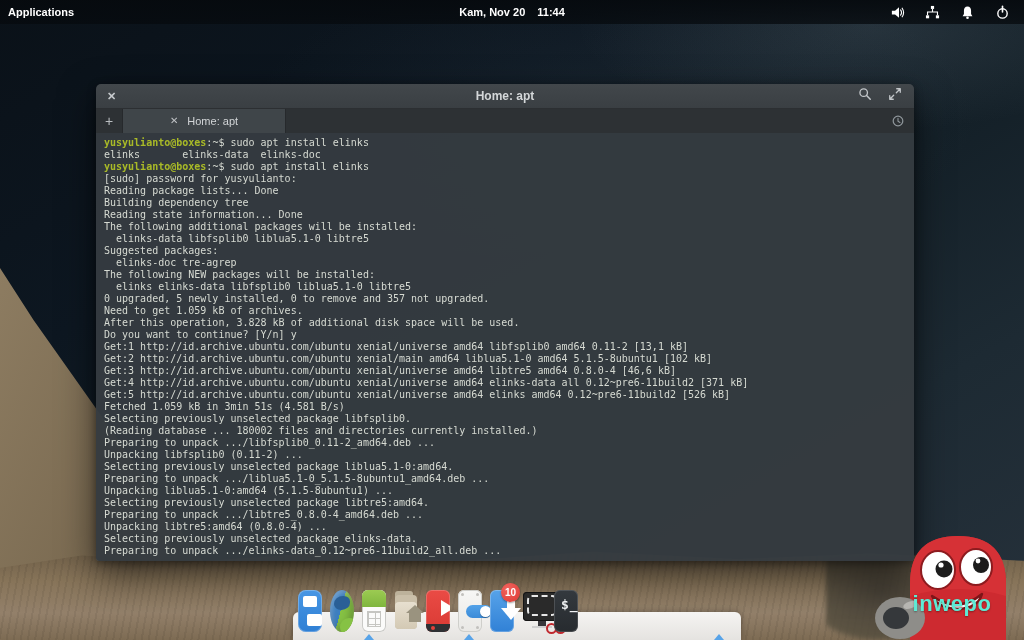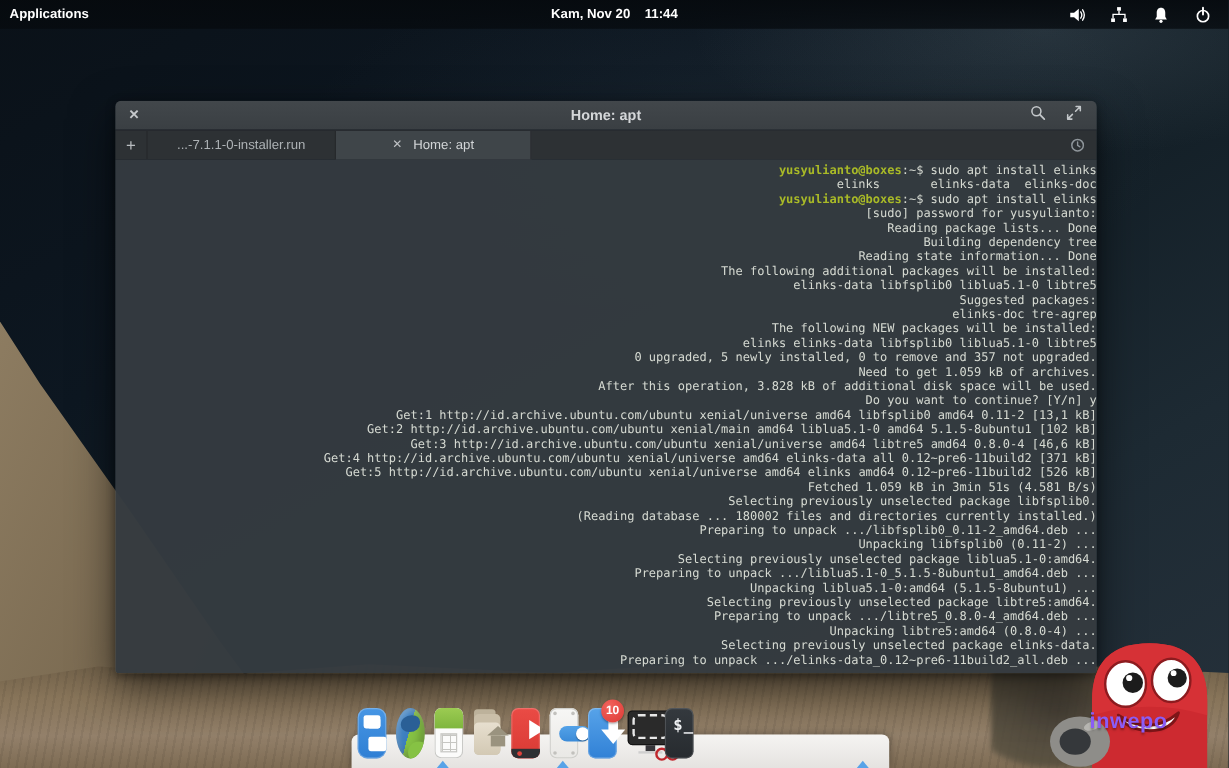--- a/index.html
+++ b/index.html
@@ -47,21 +47,21 @@
   .newtab{width:26px;display:flex;align-items:center;justify-content:center;
     color:#b9bdc0;font-size:14px;border-right:1px solid #26292c;}
   .tab{display:flex;align-items:center;justify-content:center;font-size:11px;
     color:#adb2b5;border-right:1px solid #26292c;padding:0 8px;}
   .tab.inactive{width:140px;}
   .tab.active{width:146px;background:#3f4549;color:#d2d5d7;gap:9px;}
   .tab-close{color:#c0c3c6;font-size:10px;line-height:1;}
   .tab-history{margin-left:auto;display:flex;align-items:center;margin-right:9px;}
   .term-body{flex:1;background:rgba(53,59,64,.97);padding:4px 0 0 8px;
     font-family:"DejaVu Sans Mono",monospace;font-size:10px;line-height:12px;
-    color:#d6dad2;white-space:pre;overflow:hidden;text-align:right;}
+    color:#d6dad2;white-space:pre;overflow:hidden;}
   .term-line{height:12px;}
   .prompt{color:#a9ba27;font-weight:bold;}
 
   
   .dock-strip{position:absolute;left:293px;top:612px;width:448px;height:28px;z-index:20;
     background:linear-gradient(#f5f4f2,#e5e3e0);border-radius:6px 6px 0 0;
     box-shadow:0 0 7px rgba(0,0,0,.3);}
   .dock-items{position:absolute;left:298px;top:590px;display:flex;gap:8px;z-index:21;}
   .dock-item{width:24px;height:42px;position:relative;flex:0 0 auto;}
   .run-dot{position:absolute;top:634px;width:0;height:0;z-index:22;
@@ -132,22 +132,22 @@
     border:2px solid #c0272d;background:transparent;}
   .ic-screenshot .h1{left:24px;top:33px;} .ic-screenshot .h2{left:33px;top:33px;}
   .ic-terminal{width:100%;height:100%;border-radius:6px;position:relative;
     background:linear-gradient(#34393e,#272b2f);box-shadow:inset 0 0 0 1px rgba(255,255,255,.14);}
   .ic-terminal .glyph{position:absolute;left:7px;top:7px;color:#f0f2f4;
     font-family:"DejaVu Sans Mono",monospace;font-size:13px;font-weight:bold;letter-spacing:1px;}
 
   
   .mascot{position:absolute;left:874px;top:520px;width:142px;height:120px;z-index:30;}
   .mascot svg{display:block;}
-  .mascot-label{position:absolute;left:34px;top:71px;width:88px;text-align:left;color:#8b5cf6;
-    font-size:18px;font-weight:bold;letter-spacing:.5px;
+  .mascot-label{position:absolute;left:34px;top:71px;width:88px;text-align:center;color:#5eead4;
+    font-size:22px;font-weight:bold;letter-spacing:.5px;
     text-shadow:0 1px 2px rgba(0,0,0,.35);}
 </style>
 </head>
 <body>
 
 <div class="wallpaper">
   <div class="sky-glow"></div>
   <div class="terrain-left"></div>
   <div class="terrain-bottom"></div>
   <div class="rock-patch"></div>
@@ -202,21 +202,20 @@
       </span>
       <span>
         <svg width="14" height="14" viewBox="0 0 16 16">
             <path d="M9.5 6.5L14 2M14 2h-4M14 2v4M6.5 9.5L2 14M2 14h4M2 14v-4" stroke="#c3c7ca" stroke-width="1.5" fill="none" stroke-linecap="round"></path>
           </svg>
       </span>
     </span>
   </div>
   <div class="tabbar">
     <span class="newtab">+</span>
-    <span class="tab inactive">...-7.1.1-0-installer.run</span>
     <span class="tab active">
       <span class="tab-close">✕</span>
       <span>Home: apt</span>
     </span>
     <span class="tab-history">
       <svg width="14" height="14" viewBox="0 0 16 16">
           <circle cx="8" cy="8" r="5.5" stroke="#8f969b" stroke-width="1.4" fill="none"></circle>
           <path d="M8 5v3.2l2.2 1.4" stroke="#8f969b" stroke-width="1.3" fill="none" stroke-linecap="round"></path>
         </svg>
     </span>

